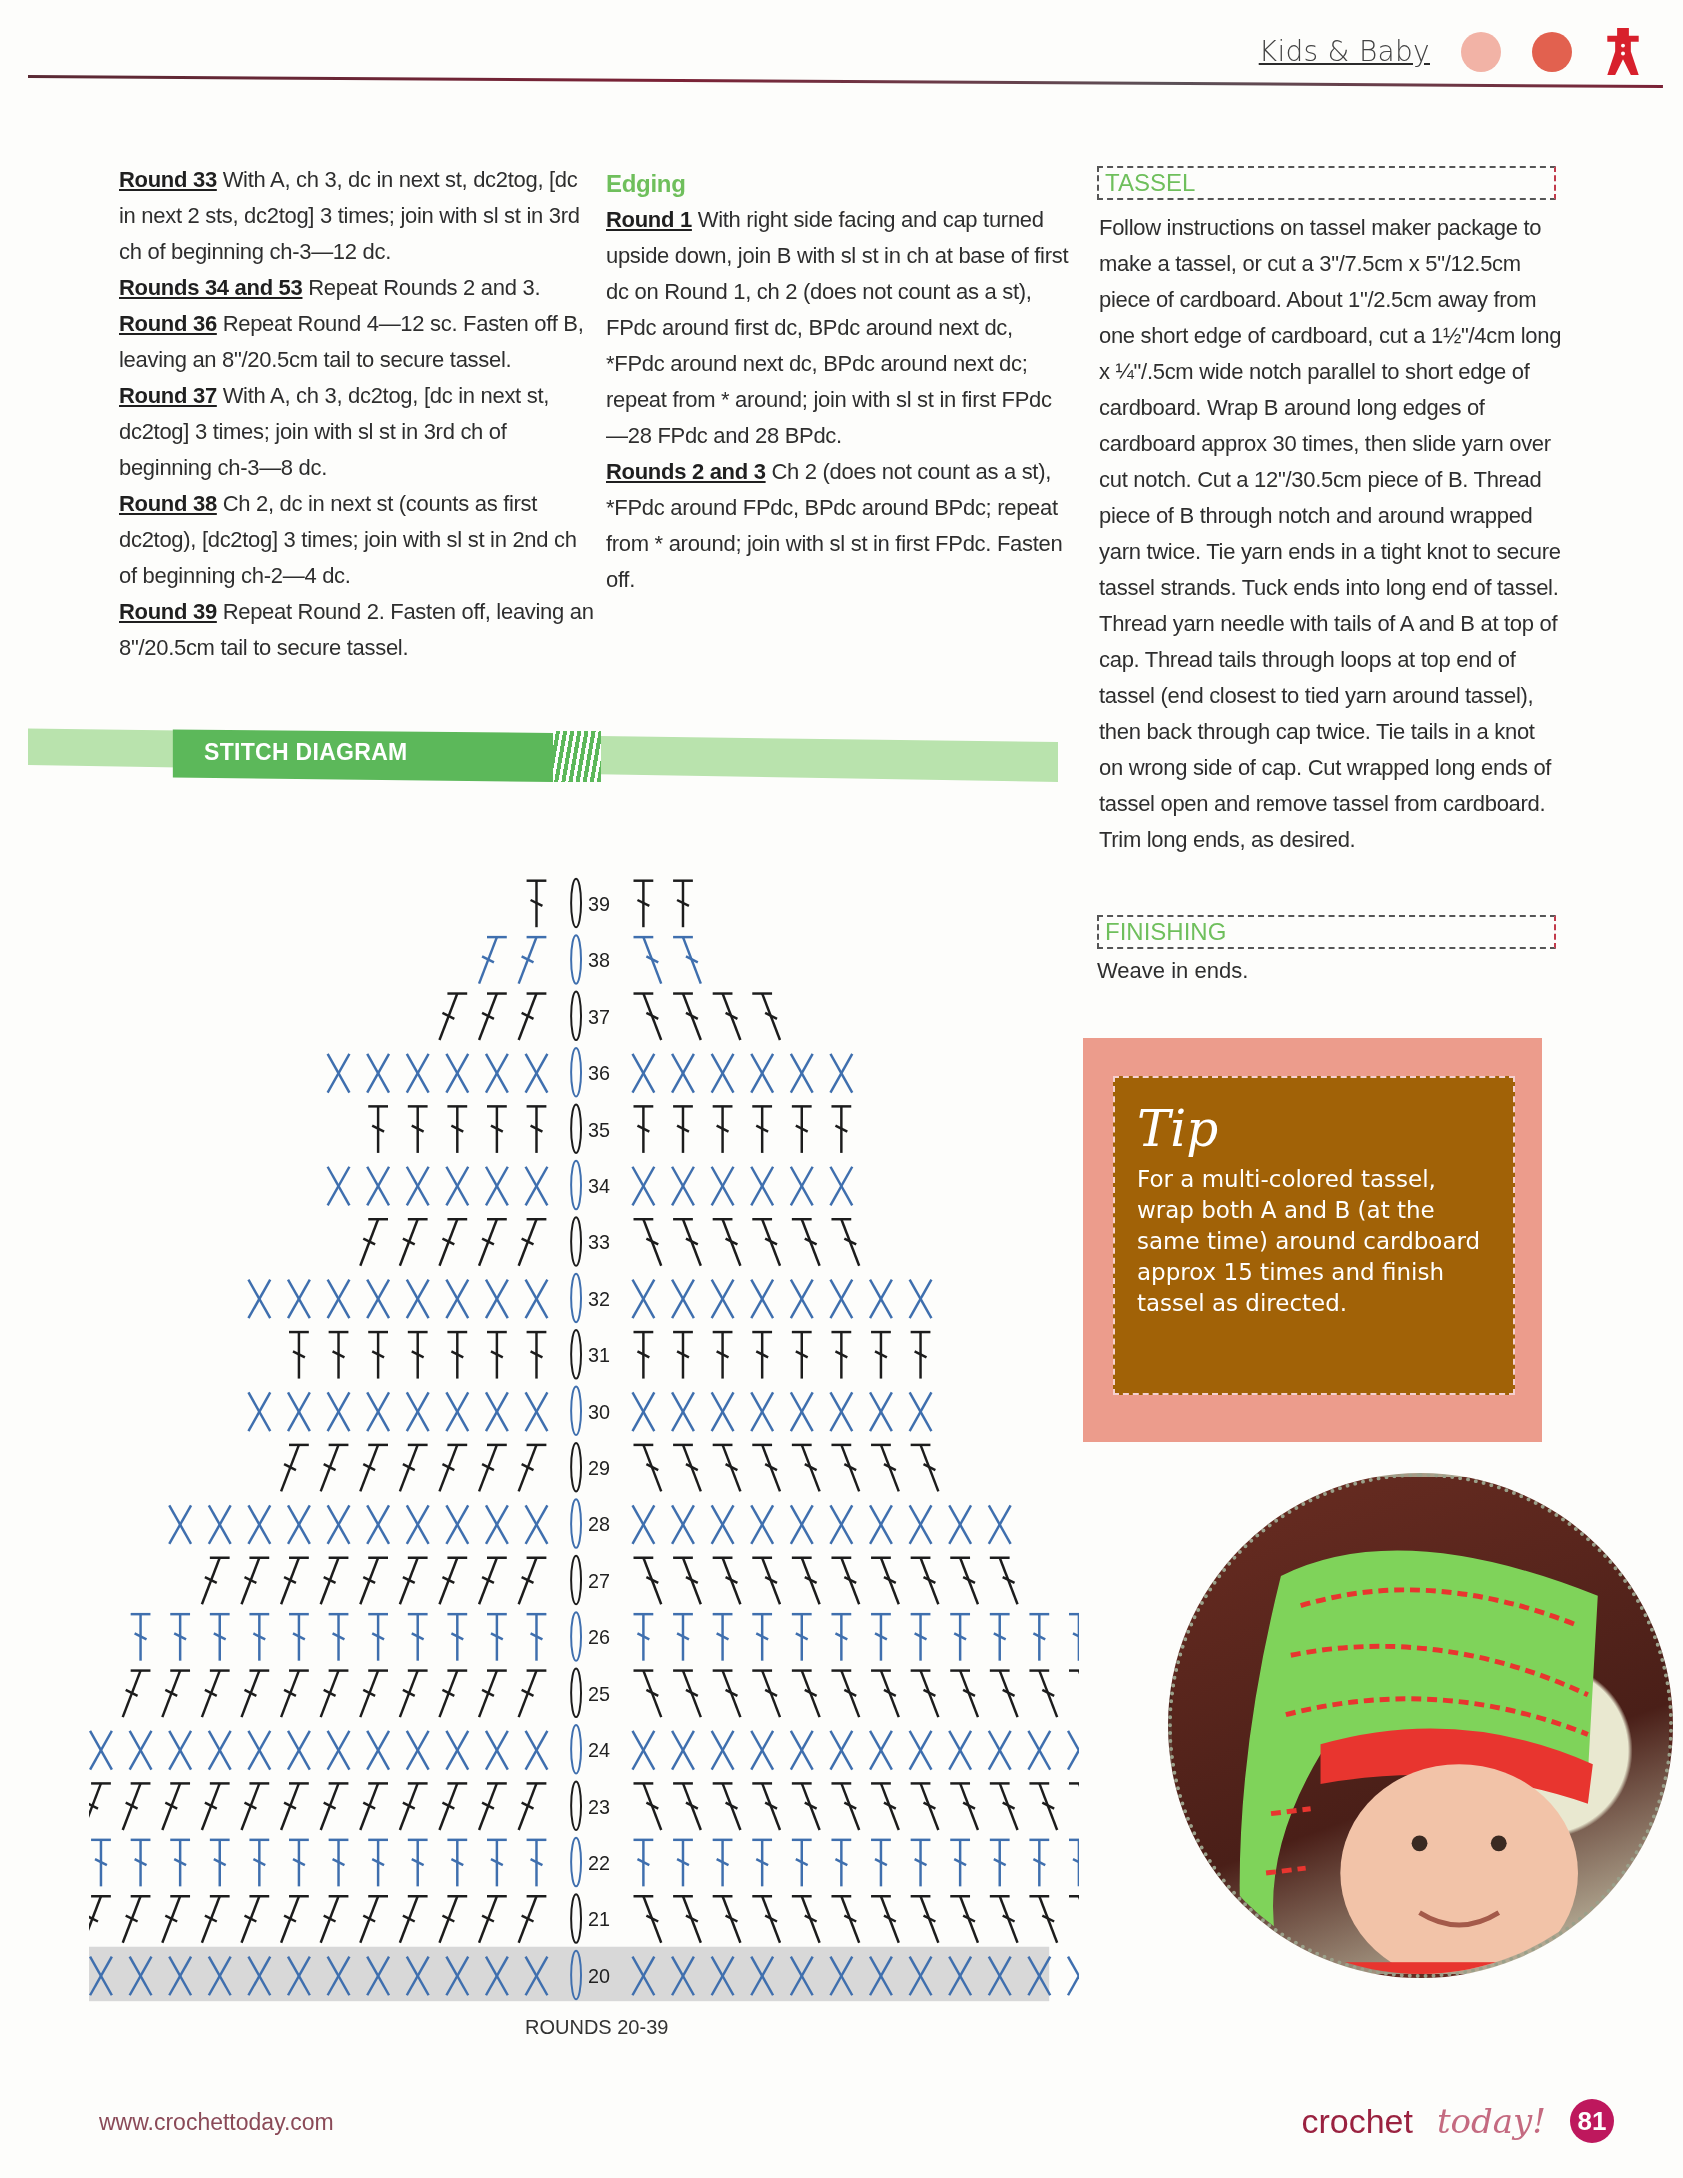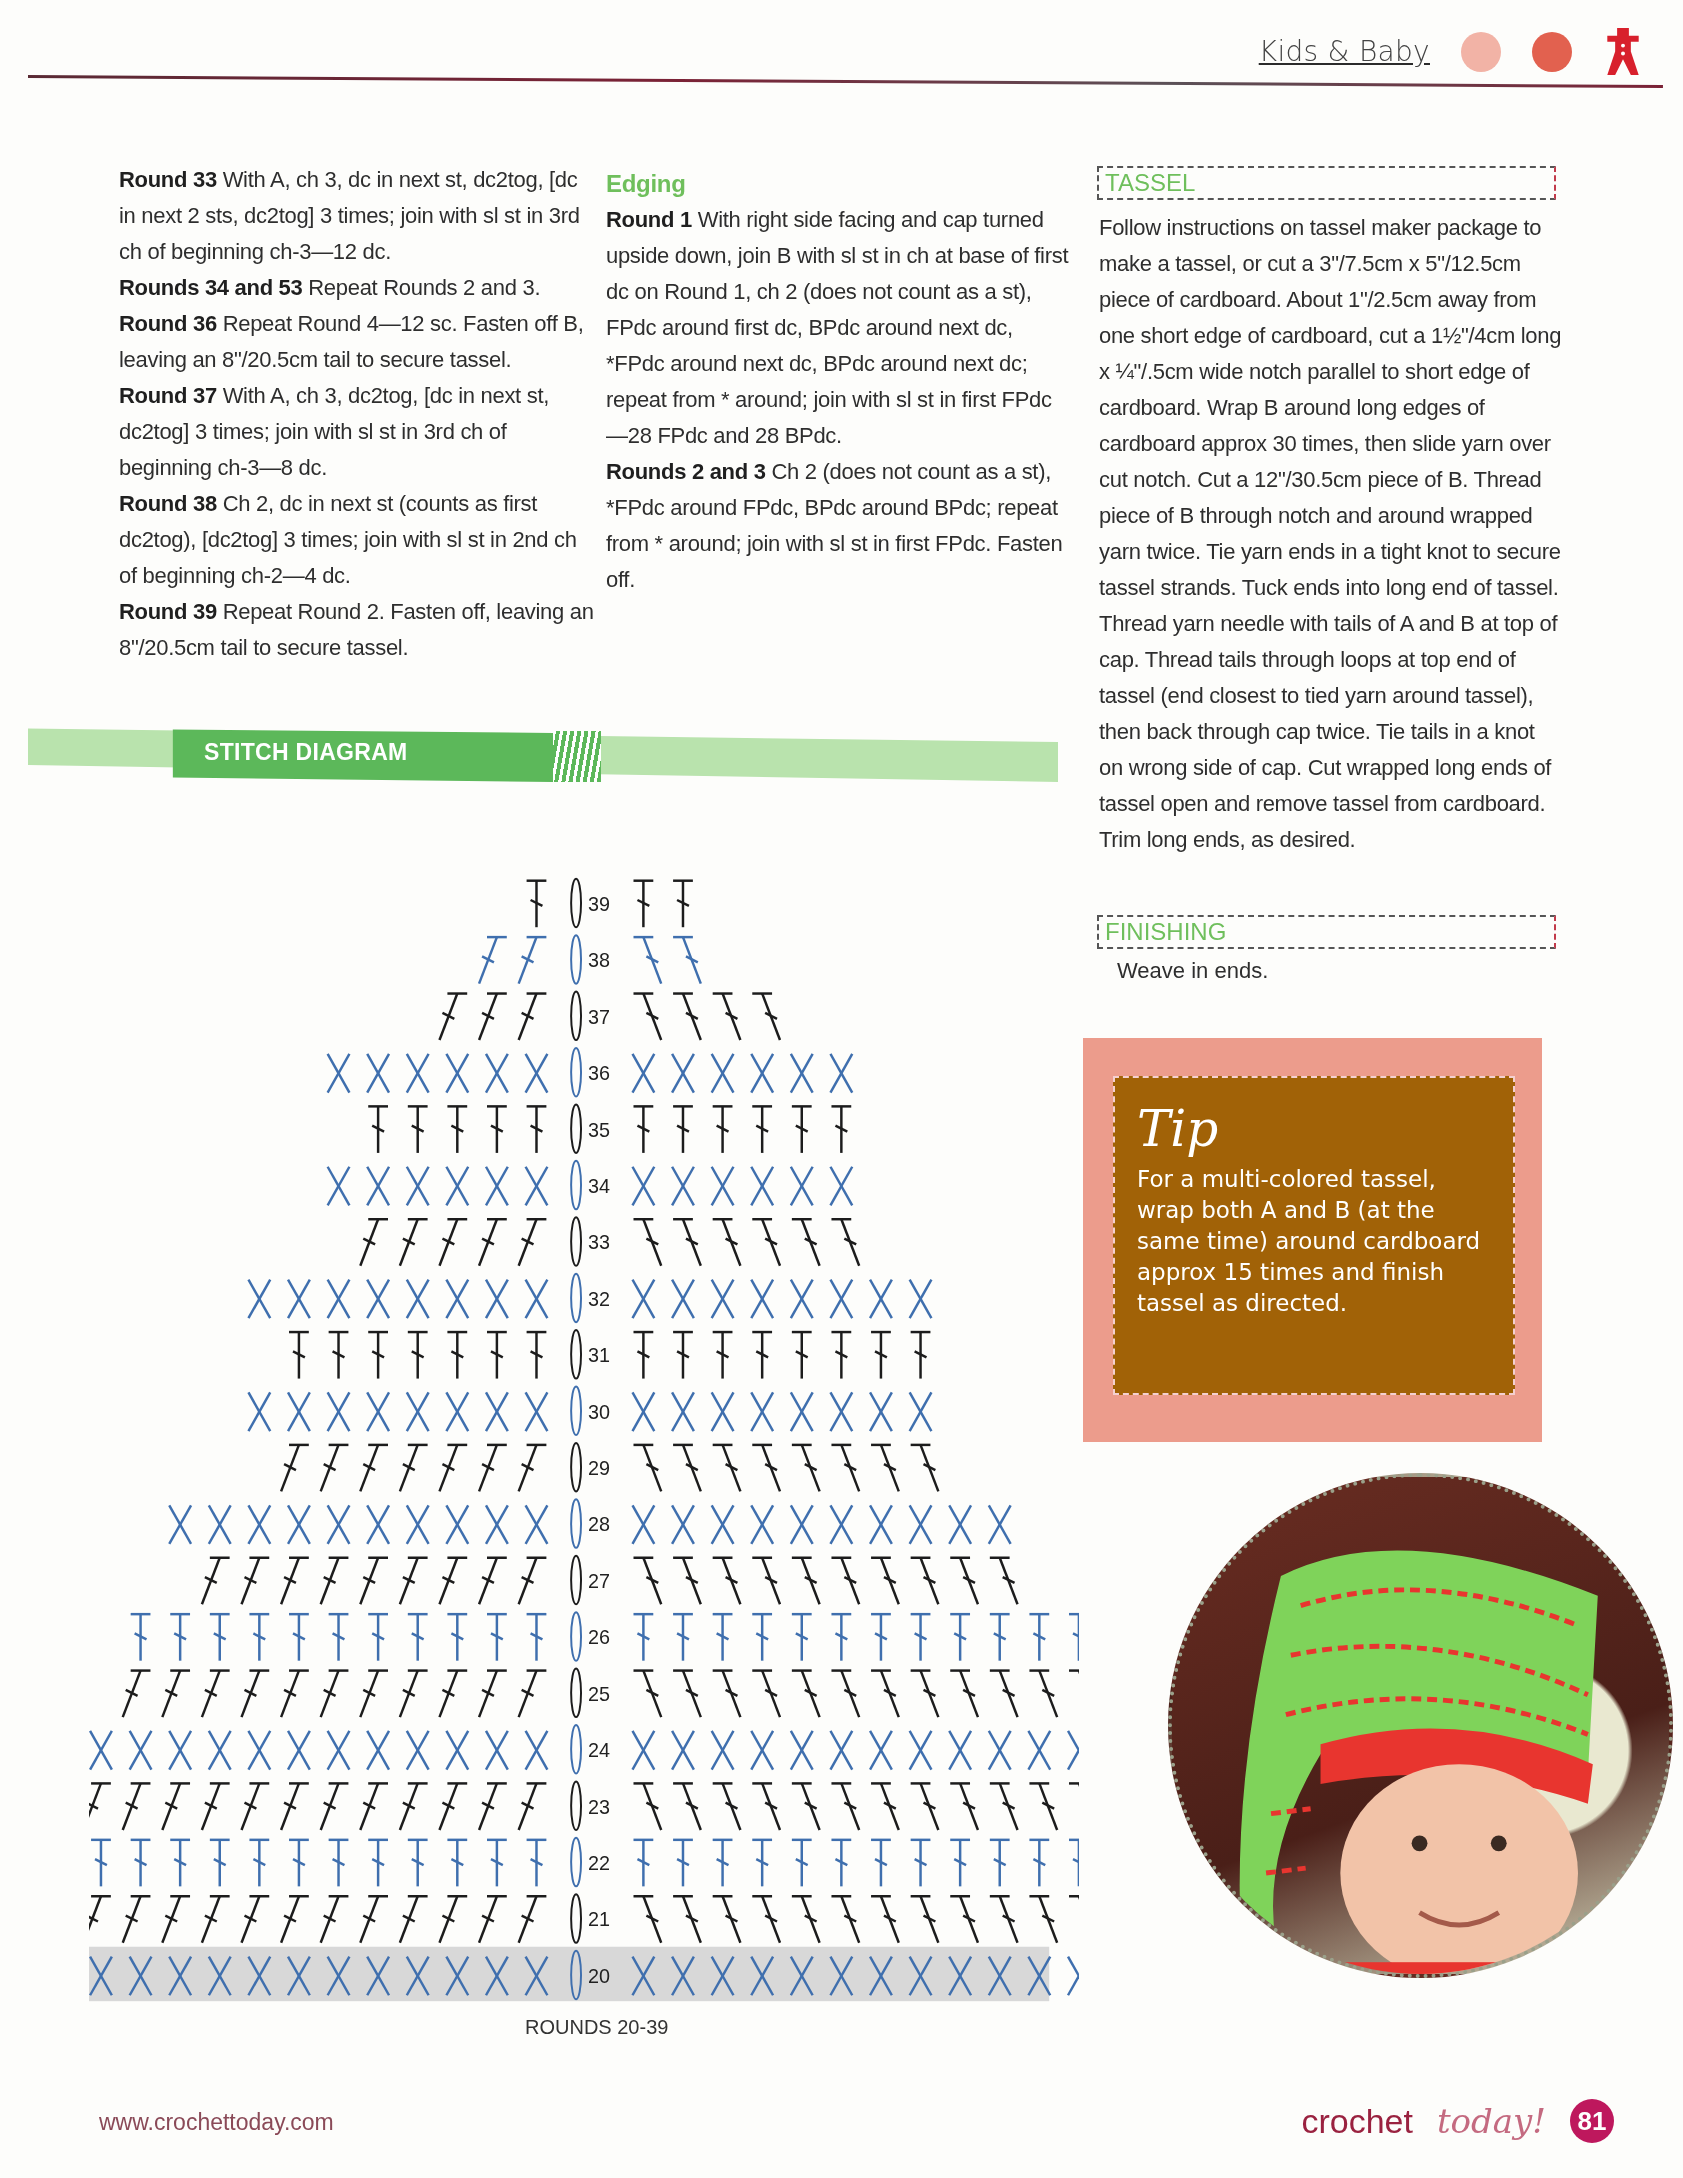--- a/index.html
+++ b/index.html
@@ -13,26 +13,26 @@
   .dot.light { background: #f2b3a6; }
   .dot.mid { background: #e2614f; }
   .gingerbread { width: 40px; height: 51px; }
   .header-rule { position: absolute; left: 28px; right: 20px; top: 75px; height: 3px; background: linear-gradient(90deg,#5a2a34,#7b2236 40%,#5b5157 70%,#7b2236); transform: rotate(0.35deg); transform-origin: left; }
 
   
   .col { position: absolute; font-size: 22px; line-height: 36px; color: #2e2e2e; font-family: "Liberation Sans", sans-serif; letter-spacing: -0.3px; }
   .col-left { left: 119px; top: 162px; width: 475px; }
   .col-mid { left: 606px; top: 166px; width: 465px; }
   .col-right { left: 1099px; top: 210px; width: 465px; }
-  .col b { font-weight: bold; color: #1f1f1f; }
+  .col b { font-weight: bold; color: #1f1f1f; text-decoration: underline; }
   .green-head { color: #6fbf5c; font-weight: bold; font-size: 24px; }
   .boxed-head { position: absolute; left: 1097px; width: 459px; height: 34px; border: 2px dashed #555; border-color: #555 #c23a4a #555 #555; padding-left: 6px; color: #6fbf5c; font-size: 24px; line-height: 30px; }
   .boxed-head.tassel { top: 166px; }
   .boxed-head.finishing { top: 915px; }
-  .finishing-text { position: absolute; left: 1097px; top: 958px; font-size: 22px; color: #2e2e2e; margin-left: 20px; }
+  .finishing-text { position: absolute; left: 1097px; top: 958px; font-size: 22px; color: #2e2e2e; }
 
   
   .banner { position: absolute; left: 28px; top: 725px; width: 1030px; height: 57px; padding-left: 16px; }
   .banner .light-strip { position: absolute; inset: 0; background: #b9e3ad; clip-path: polygon(0 6%, 100% 30%, 100% 100%, 0 70%); }
   .banner .dark-strip { position: absolute; left: 129px; top: 0; width: 396px; height: 57px; background: #5cb85a; clip-path: polygon(4% 8%, 100% 14%, 100% 100%, 4% 92%); }
   .banner .banner-title { position: absolute; left: 176px; top: 14px; color: #fff; font-weight: bold; font-size: 23px; letter-spacing: 0.3px; }
   .banner .stripes { position: absolute; left: 525px; top: 6px; width: 48px; height: 51px; background: repeating-linear-gradient(100deg,#fff 0 3px,#5cb85a 3px 7px); }
 
   
   .diagram { position: absolute; left: 89px; top: 851px; width: 990px; height: 1168px; }

